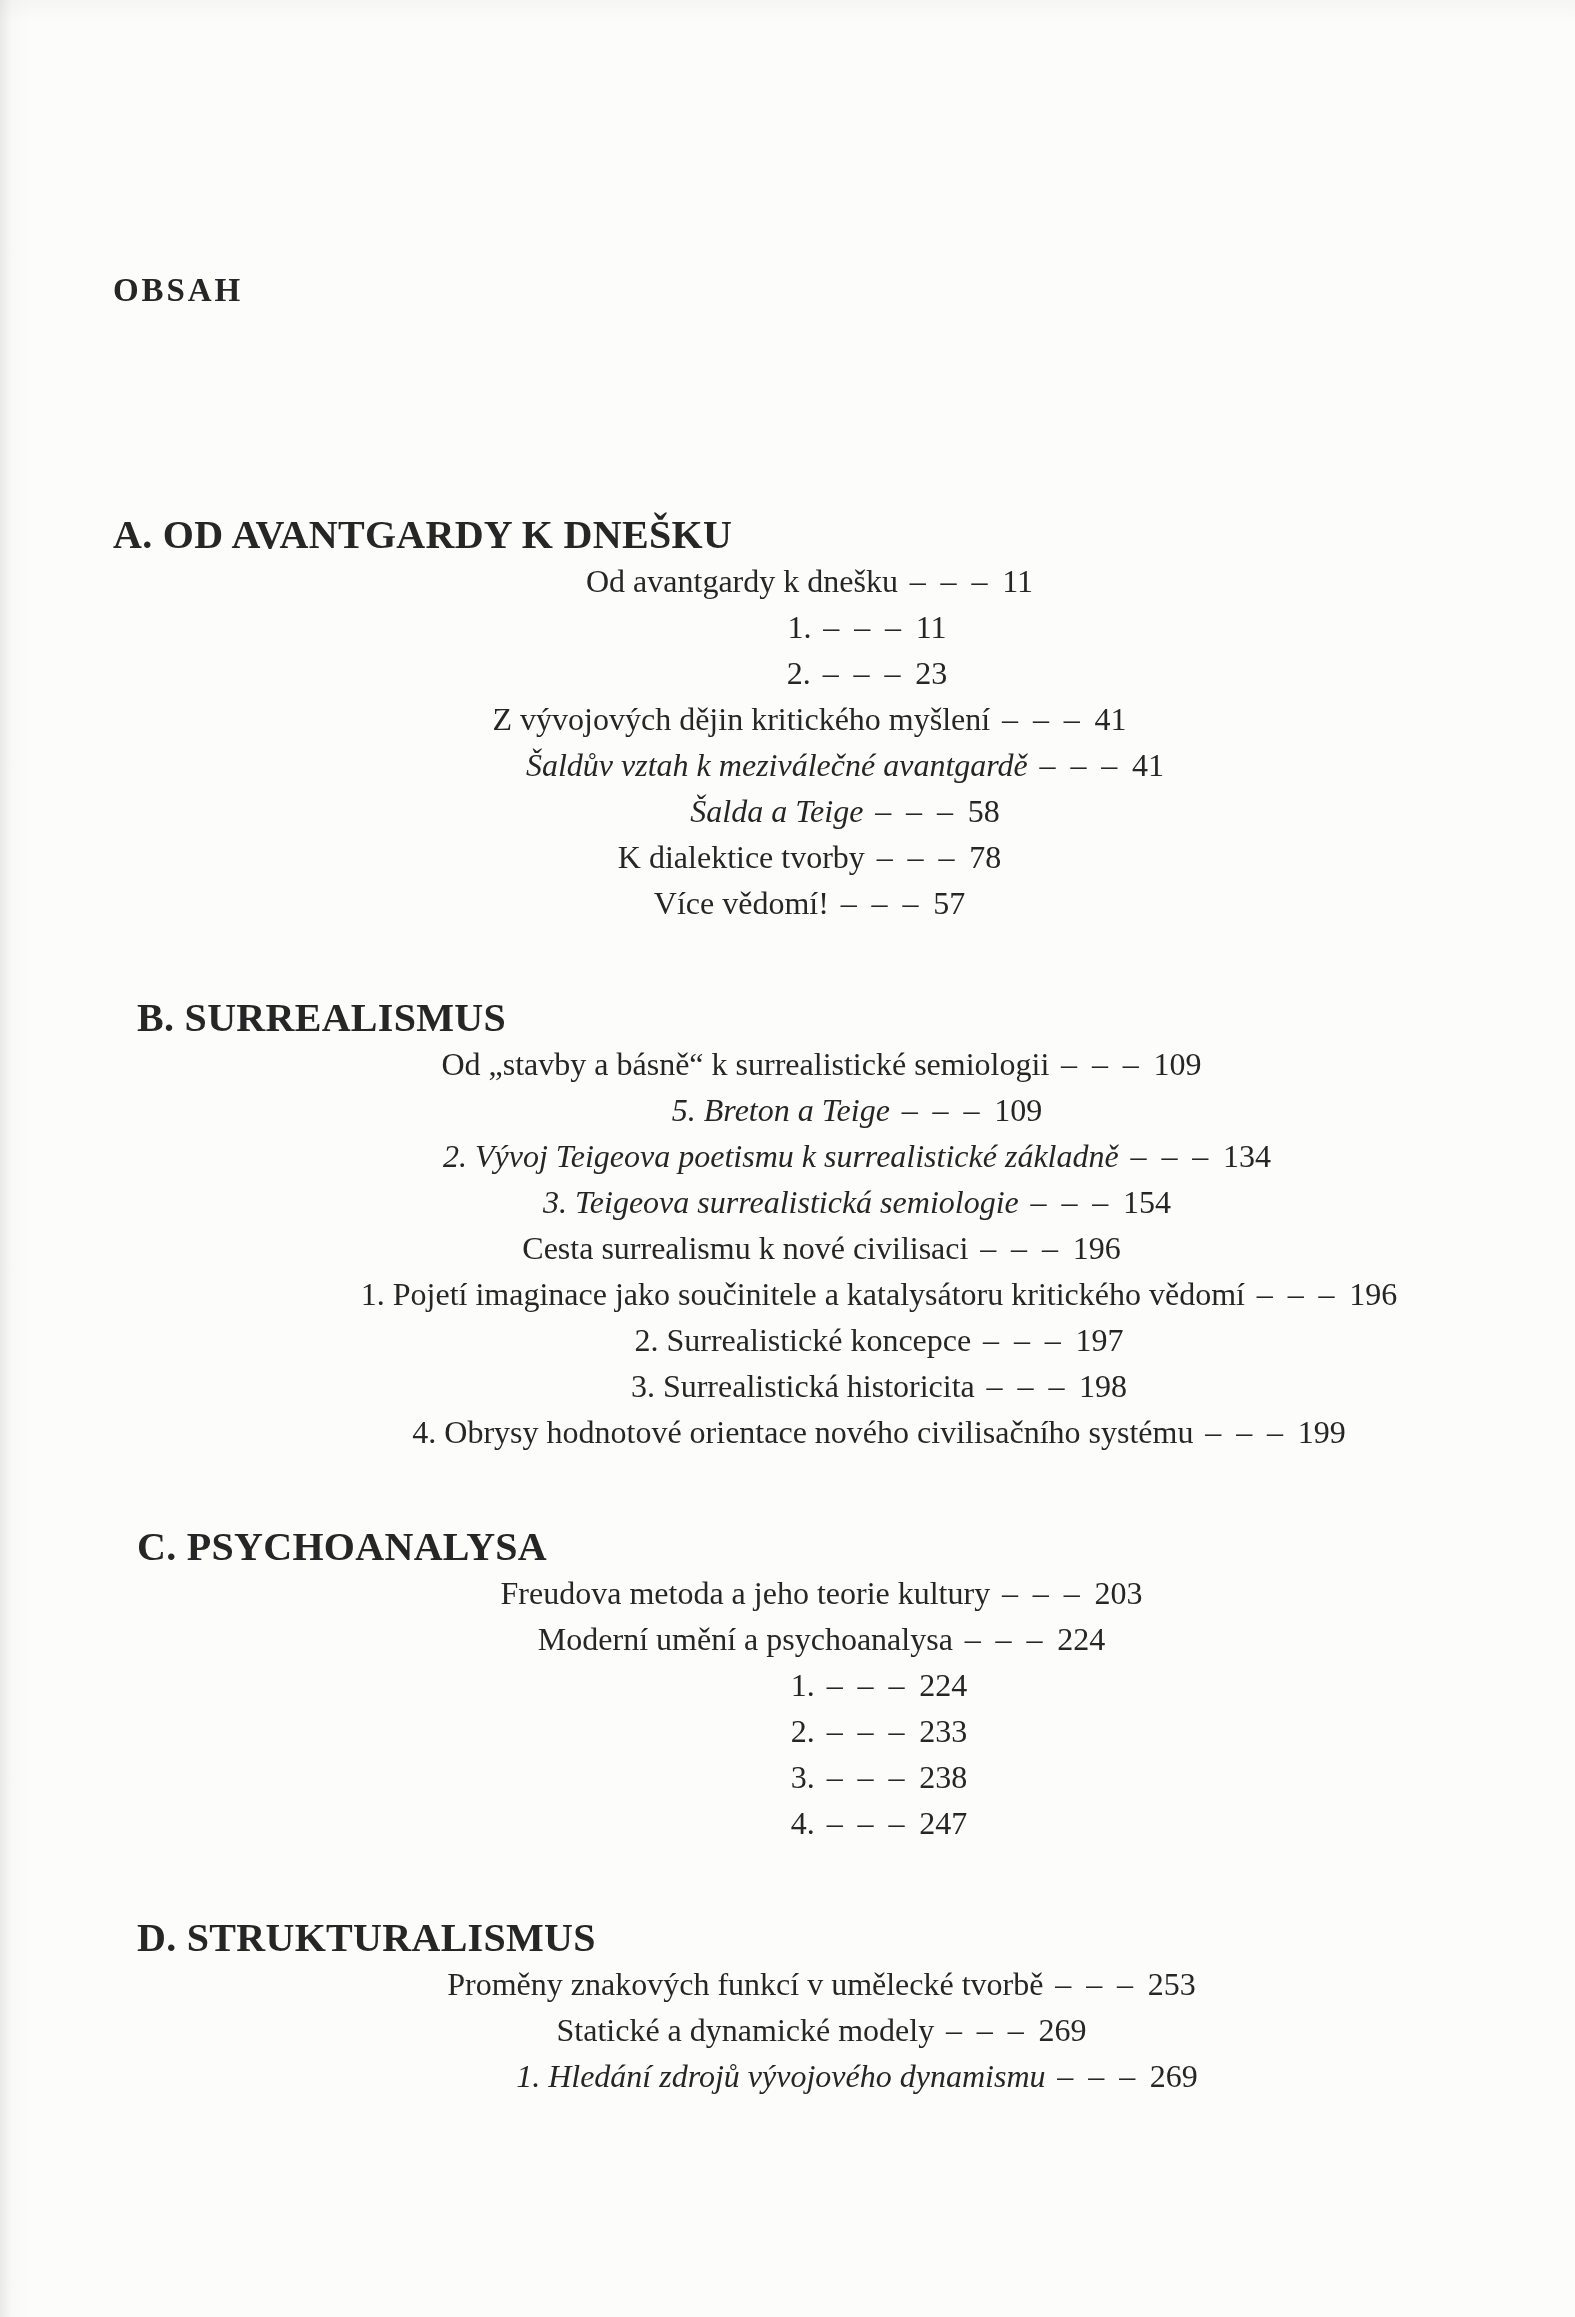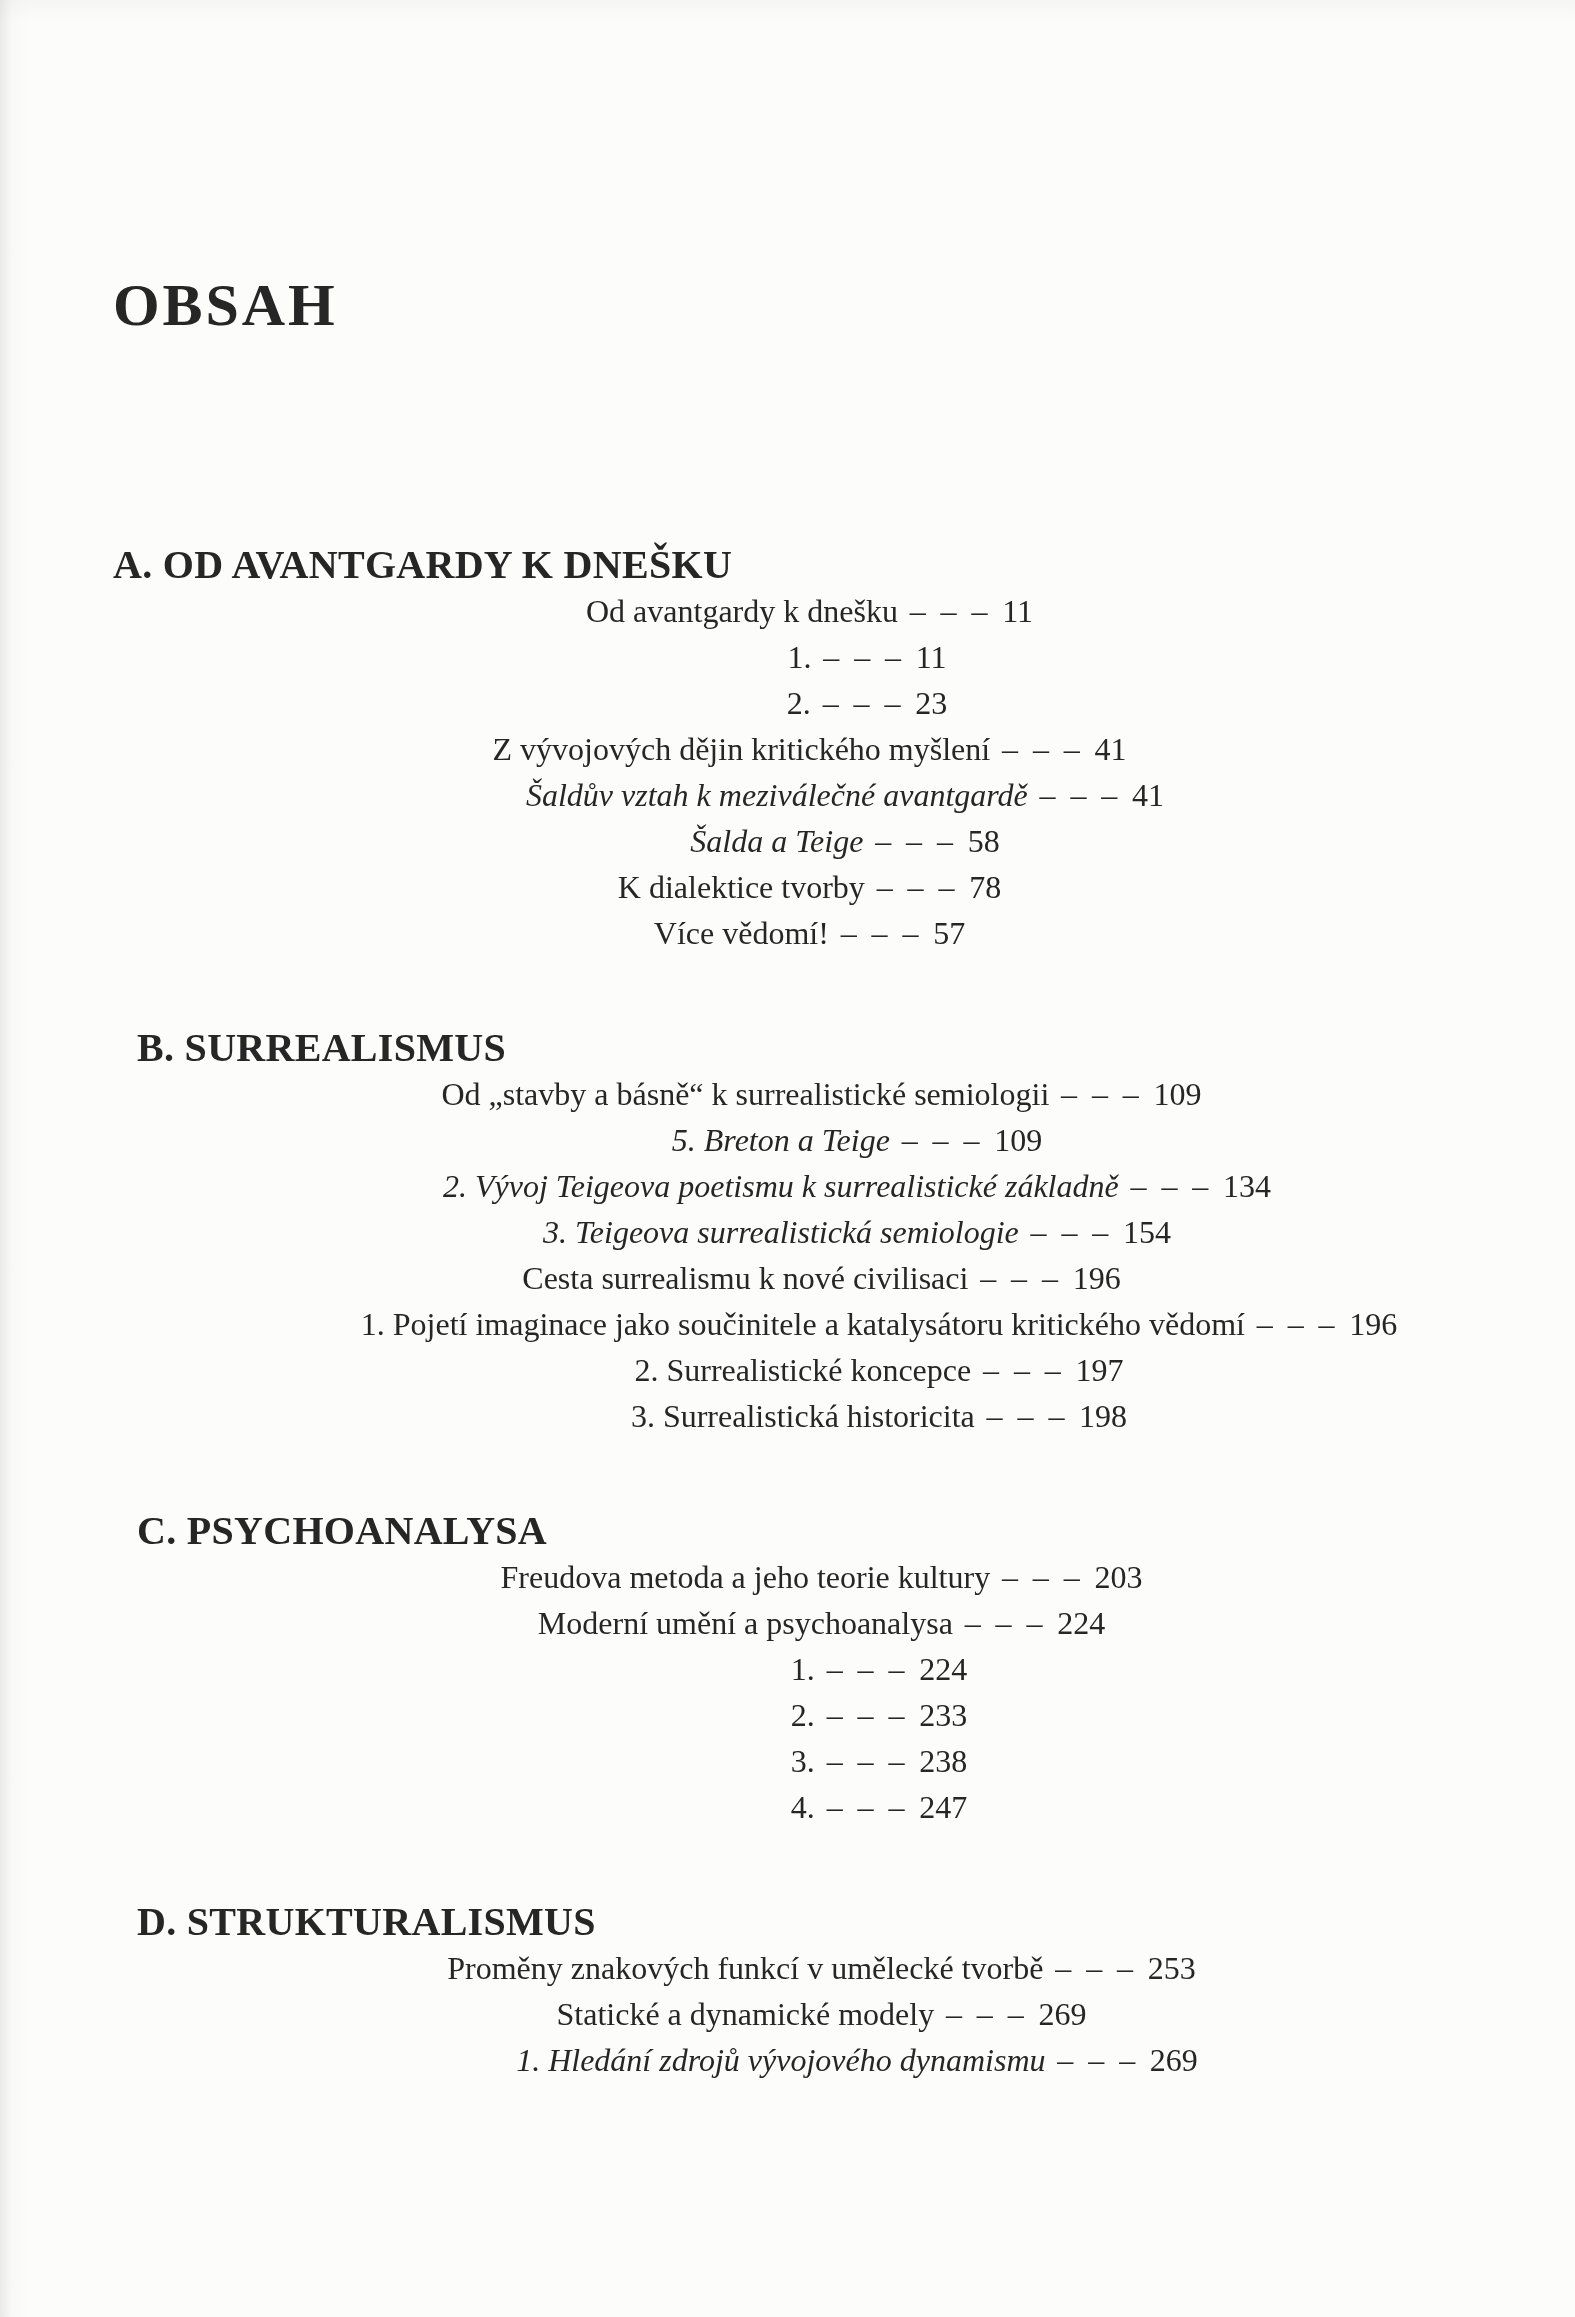--- a/index.html
+++ b/index.html
@@ -16,21 +16,21 @@
     padding: 272px 69px 0 113px;
     background:
       linear-gradient(90deg, rgba(190,190,186,0.30) 0px, rgba(225,225,221,0.12) 11.8px, rgba(253,253,251,0) 29px),
       linear-gradient(180deg, rgba(215,215,211,0.18) 0px, rgba(253,253,251,0) 21.6px),
       #fcfcfa;
     font-family: "Liberation Serif", "DejaVu Serif", serif;
     color: #262626;
     overflow: hidden;
   }
   .title {
-    font-size: 60px;
+    font-size: 33px;
     font-weight: 700;
     letter-spacing: 2.9px;
     line-height: 1.1;
     margin: 0;
   }
   .toc-sections { margin-top: 204px; }
   .section { margin: 0; }
   .section + .section { margin-top: 69px; margin-left: 24px; }
   .section-heading {
     font-size: 40px;
@@ -127,20 +127,23 @@
   </div>
 
   <div class="entry indent-2">
     <span class="entry-text">2. Surrealistické koncepce</span><span class="entry-dashes">– – –</span><span class="entry-page">197</span>
   </div>
 
   <div class="entry indent-2">
     <span class="entry-text">3. Surrealistická historicita</span><span class="entry-dashes">– – –</span><span class="entry-page">198</span>
   </div>
 
+  <div class="entry indent-2">
+    <span class="entry-text">4. Obrysy hodnotové orientace nového civilisačního systému</span><span class="entry-dashes">– – –</span><span class="entry-page">199</span>
+  </div>
 </div>
   </div>
 
   <div class="section">
     <h2 class="section-heading">C. PSYCHOANALYSA</h2>
     <div class="entries">
   <div class="entry indent-0">
     <span class="entry-text">Freudova metoda a jeho teorie kultury</span><span class="entry-dashes">– – –</span><span class="entry-page">203</span>
   </div>
 

